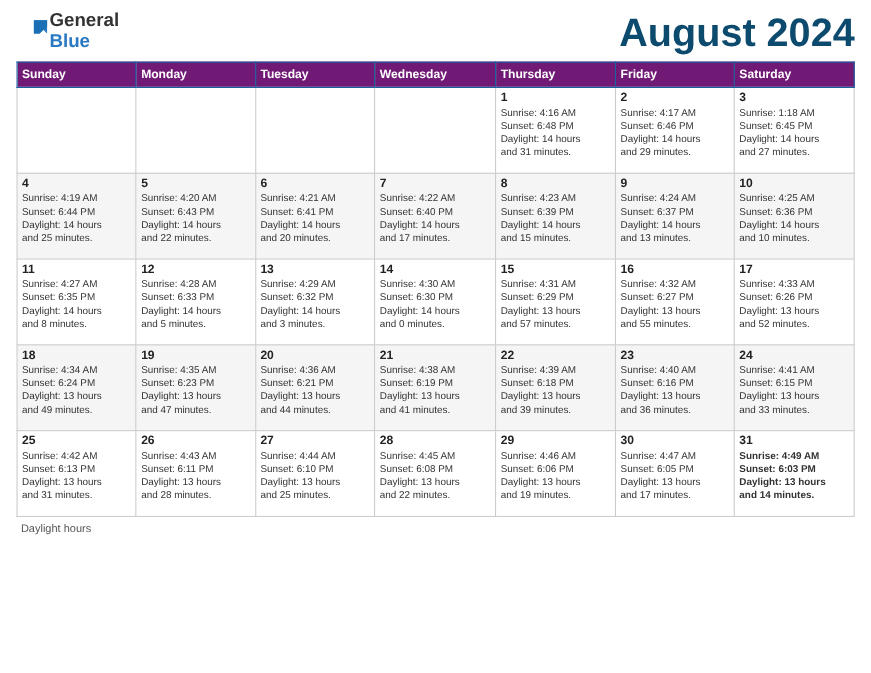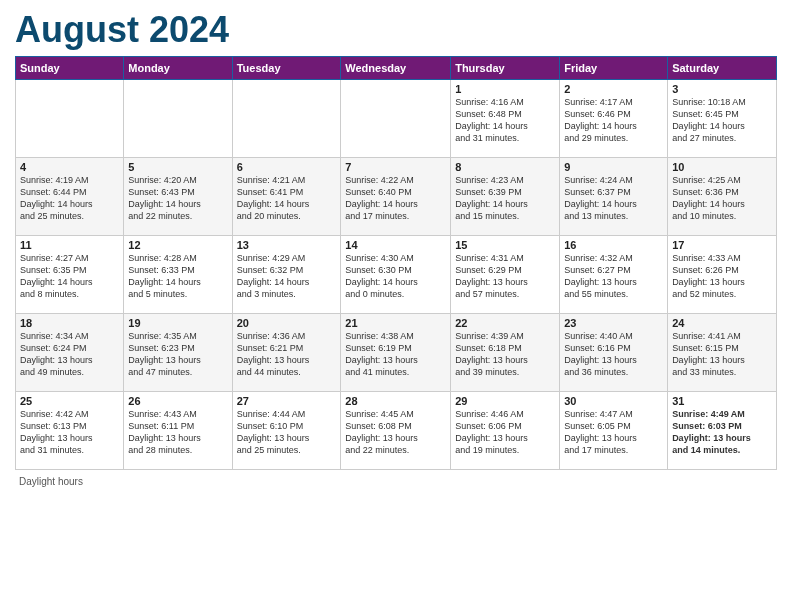--- a/index.html
+++ b/index.html
@@ -88,20 +88,31 @@
       color: #555;
       text-align: left;
       padding-left: 4px;
     }
   </style>
 </head>
 <body>
 
 <div class="page">
   <div class="header">
+    <div class="logo">
+      <svg class="logo-icon" viewBox="0 0 32 32">
+        <rect x="0" y="0" width="32" height="32" fill="white"></rect>
+        <polygon points="18,4 32,4 32,18" fill="#2979c2"></polygon>
+        <polygon points="18,4 32,4 32,10 24,18 18,18" fill="#1a6fb5"></polygon>
+      </svg>
+      <div>
+        <div style="font-size:17px;font-weight:bold;color:#333;line-height:1.1;">General</div>
+        <div style="font-size:17px;font-weight:bold;color:#2979c2;line-height:1.1;">Blue</div>
+      </div>
+    </div>
     <div class="title-block">
       <div class="main-title">August 2024</div>
     </div>
   </div>
 
   <table class="calendar">
     <thead>
       <tr>
       <th>Sunday</th>
           <th>Monday</th>
@@ -127,21 +138,21 @@
           </td>
           <td>
             <span class="day-number">2</span>
             <div class="day-info" style="white-space: pre-line;">Sunrise: 4:17 AM
 Sunset: 6:46 PM
 Daylight: 14 hours
 and 29 minutes.</div>
           </td>
           <td>
             <span class="day-number">3</span>
-            <div class="day-info" style="white-space: pre-line;">Sunrise: 10:18 AM
+            <div class="day-info" style="white-space: pre-line;">Sunrise: 1:18 AM
 Sunset: 6:45 PM
 Daylight: 14 hours
 and 27 minutes.</div>
           </td>
         </tr>
         <tr>
           <td>
             <span class="day-number">4</span>
             <div class="day-info" style="white-space: pre-line;">Sunrise: 4:19 AM
 Sunset: 6:44 PM

